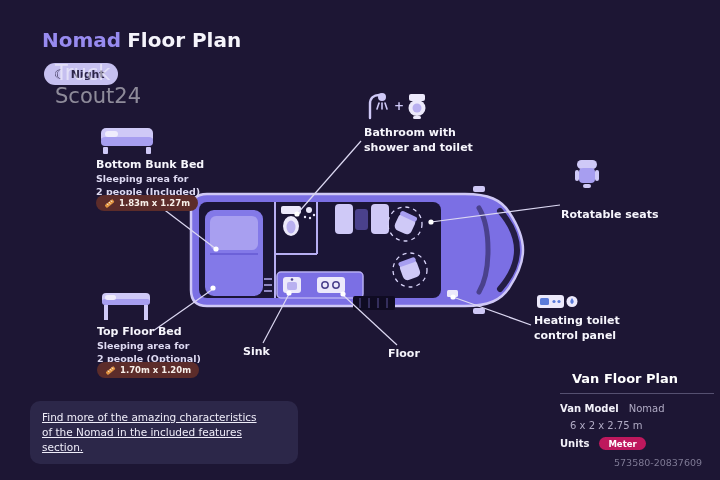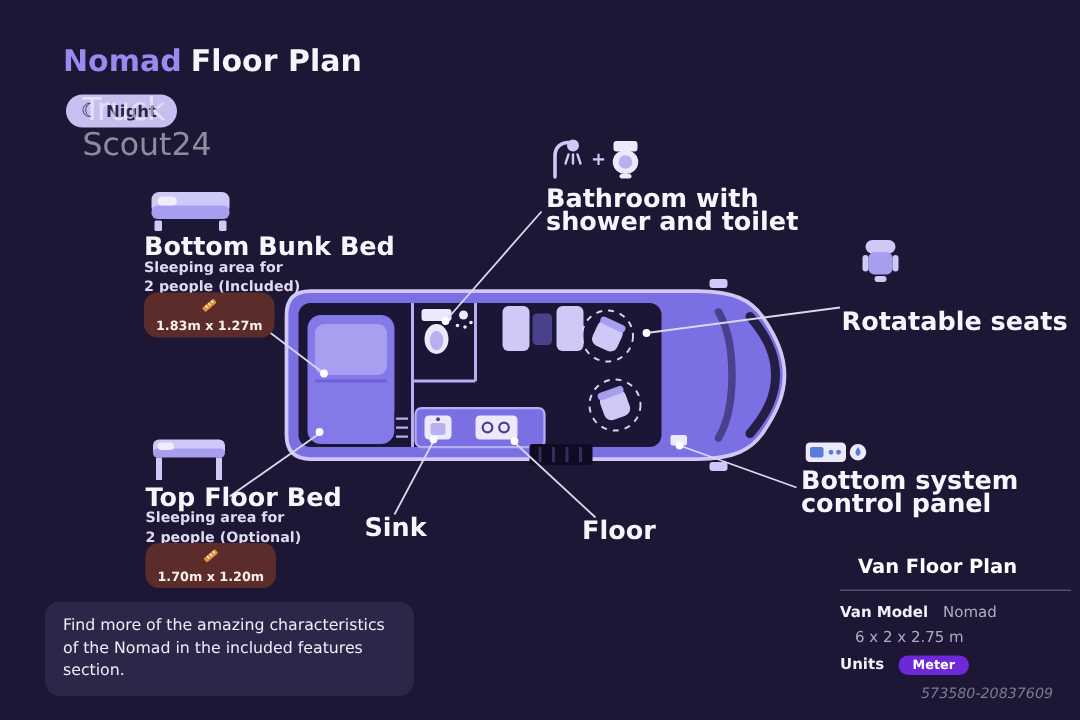--- a/index.html
+++ b/index.html
@@ -20,46 +20,46 @@
     display:flex; align-items:center; gap:5px; padding:0 13px 0 10px; z-index:3;
   }
   .moon { color:#2b2448; font-size:13px; line-height:1; }
   .night-label { color:#2b2448; font-size:11px; font-weight:bold; }
 
   .watermark {
     left:55px; top:62px; font-size:21px; line-height:23px;
     color:rgba(255,255,255,0.5); z-index:6; pointer-events:none;
   }
 
-  .callout-title { font-size:17px; font-weight:bold; color:#f6f5fc; line-height:14.5px; z-index:5; }
+  .callout-title { font-size:11px; font-weight:bold; color:#f6f5fc; line-height:14.5px; z-index:5; }
   .callout-sub   { font-size:9.5px; font-weight:bold; color:#dedaf2; line-height:12.5px; z-index:5; }
   .dim-badge {
     display:inline-flex; align-items:center; gap:4px;
     background:#5c2c2a; border-radius:9px; padding:2.5px 8px;
-    font-size:8.5px; font-weight:bold; color:#f7efe9; z-index:5;flex-direction:column;
+    font-size:8.5px; font-weight:bold; color:#f7efe9; z-index:5;
   }
   .plus-sign { font-size:12px; font-weight:bold; color:#cfc9f7; z-index:5; }
 
   .info-panel {
-    left:30px; top:401px; width:246px; background:#2c2749; border-radius:10px;
-    padding:9px 12px; font-size:10.5px; line-height:15px; color:#efedf9; z-index:5;
+    left:30px; top:401px; width:268px; background:#2c2749; border-radius:10px;
+    padding:9px 12px; font-size:10.5px; line-height:15px; color:#efedf9; z-index:5;text-decoration:underline;
   }
 
   .spec { left:560px; top:371px; width:154px; z-index:5; }
   .spec-title { font-size:13px; font-weight:bold; color:#ffffff;margin-left:12px; }
   .spec-divider { height:1px; background:#555070; margin:7px 0 9px; }
   .spec-row { display:flex; align-items:center; margin-bottom:6px; font-size:10px; }
   .spec-label { font-weight:bold; color:#f2f1f9; }
   .spec-value { margin-left:10px; color:#b0abc4; }
   .unit-badge {
-    margin-left:10px; background:#6d28d9; border-radius:8px; padding:1.5px 9px;
+    margin-left:10px; background:#be185d; border-radius:8px; padding:1.5px 9px;
     font-size:8.5px; font-weight:bold; color:#fff;
   }
 
-  .footer-id { left:614px; top:457px; font-size:9.5px; color:#7e7994; z-index:5;font-style:italic; }
+  .footer-id { left:614px; top:457px; font-size:9.5px; color:#7e7994; z-index:5; }
 
   svg.overlay { left:0; top:0; z-index:4; pointer-events:none; }
   svg.vanplan { left:183px; top:186px; z-index:2; }
   svg.glyph   { z-index:5; }
 </style>
 </head>
 <body>
 
 <div class="abs title">
   <span class="accent">Nomad</span><span class="rest">Floor Plan</span>
@@ -238,21 +238,21 @@
 
 <svg class="abs glyph" style="left:537px;top:292px" width="42" height="18" viewBox="0 0 42 18">
   <rect x="0" y="3" width="27" height="13" rx="3" fill="#ece9fb"></rect>
   <rect x="3" y="6" width="9" height="7" rx="1.5" fill="#5b7bd8"></rect>
   <circle cx="17" cy="9.5" r="1.6" fill="#5b7bd8"></circle>
   <circle cx="22" cy="9.5" r="1.6" fill="#5b7bd8"></circle>
   <circle cx="35" cy="9.5" r="5.5" fill="#ece9fb"></circle>
   <path d="M35 6 C37 9 37.5 10.5 35 12 C32.5 10.5 33 9 35 6 Z" fill="#5b7bd8"></path>
 </svg>
 <div class="abs callout-title" style="left:534px;top:314px">
-  <div>Bottom system</div>
+  <div>Heating toilet</div>
   <div>control panel</div>
 </div>
 
 <div class="abs callout-title" style="left:243px;top:345px">Sink</div>
 <div class="abs callout-title" style="left:388px;top:347px">Floor</div>
 
 <svg class="abs glyph" style="left:100px;top:290px" width="52" height="32" viewBox="0 0 52 32">
   <rect x="2" y="3" width="48" height="11" rx="4" fill="#cfc9f7"></rect>
   <rect x="2" y="9" width="48" height="6" rx="3" fill="#a79ef0"></rect>
   <rect x="5" y="5" width="11" height="5" rx="2.5" fill="#efecfc"></rect>

